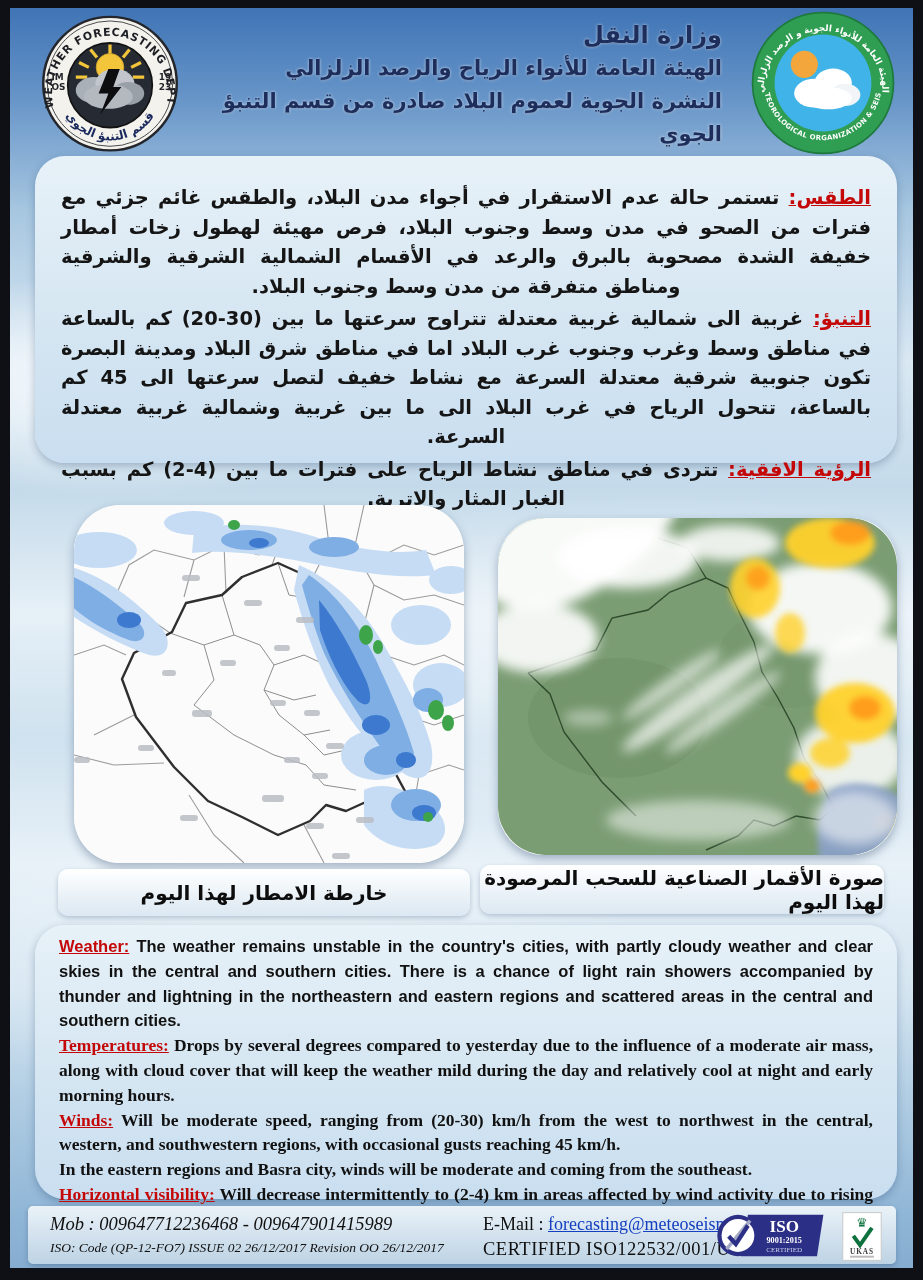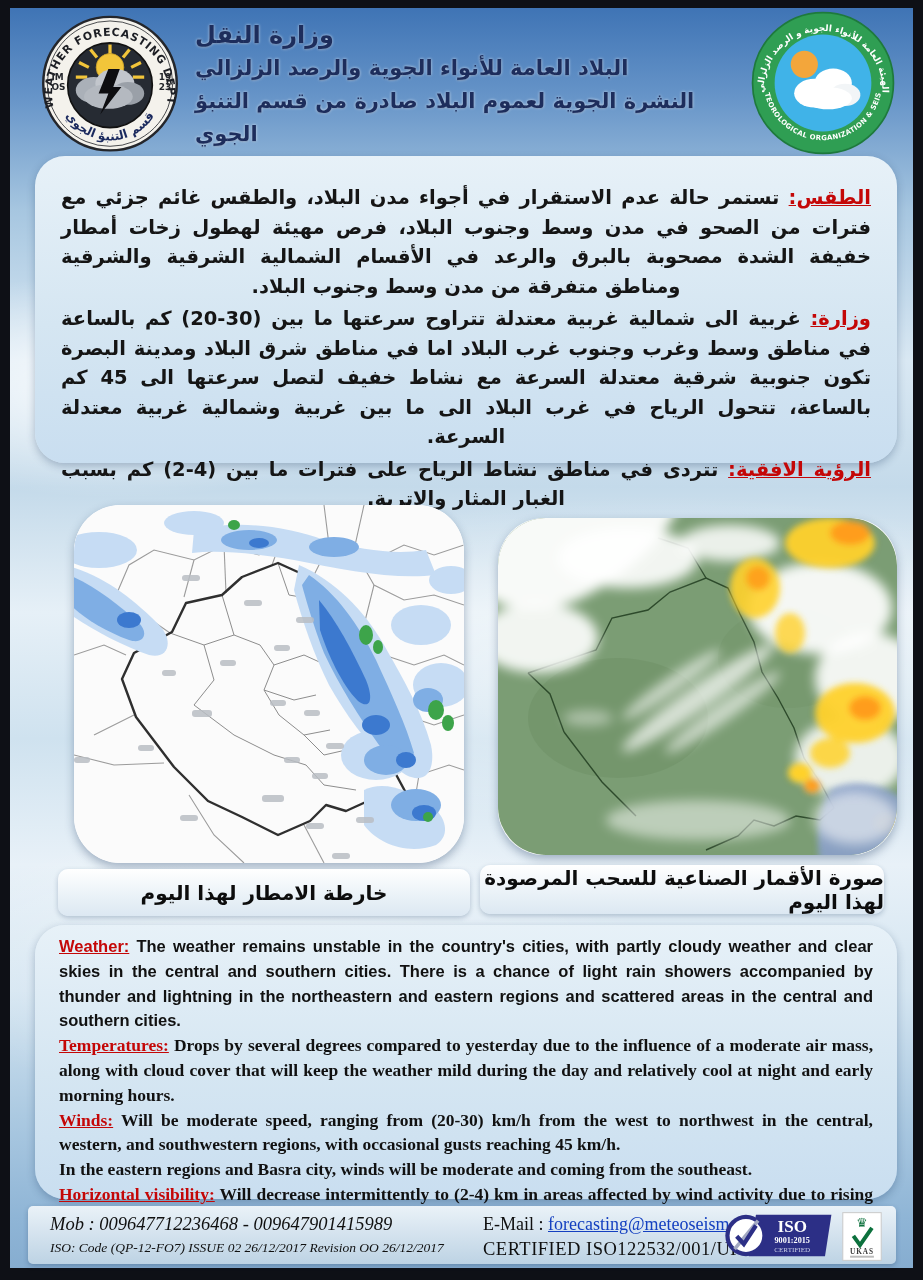--- a/index.html
+++ b/index.html
@@ -10,21 +10,21 @@
       radial-gradient(ellipse 420px 160px at 12% 30%, rgba(255,255,255,.85), rgba(255,255,255,0) 70%),
       radial-gradient(ellipse 700px 240px at 72% 52%, rgba(255,255,255,.55), rgba(255,255,255,0) 70%),
       radial-gradient(ellipse 520px 200px at 30% 76%, rgba(255,255,255,.45), rgba(255,255,255,0) 72%),
       linear-gradient(180deg,#3f74b5 0%,#6694c8 7%,#a6c6e0 16%,#d9e8f3 28%,#c4daea 38%,#e6f0f7 48%,#cfe2ef 58%,#e8f1f8 68%,#d4e5f1 78%,#abc9e1 88%,#8fb5d6 96%,#86add0 100%);
   }
   
   .logo{position:absolute;}
   .logo-left{left:22px;top:4px;width:156px;height:140px;}
   .logo-right{right:8px;top:2px;width:164px;height:146px;}
   .logo svg{width:100%;height:100%;}
-  .title-block{position:absolute;left:185px;right:191px;top:10px;text-align:left;
+  .title-block{position:absolute;left:185px;right:191px;top:10px;text-align:right;
     color:#1d2d5c;font-weight:bold;direction:rtl;
     text-shadow:0 0 3px rgba(255,255,255,.75),0 1px 1px rgba(20,40,80,.25);}
   .title-line1{font-size:24px;line-height:34px;}
   .title-line2,.title-line3{font-size:21px;line-height:33px;}
   .title-line4{font-size:23px;line-height:36px;}
   
   .panel{position:absolute;background:linear-gradient(180deg,#e7f1f8 0%,#d5e6f2 55%,#c9def0 100%);
     border-radius:30px;box-shadow:0 3px 8px rgba(25,55,95,.3);}
   .arabic-box{left:25px;top:148px;width:862px;height:307px;direction:rtl;
     padding:27px 26px;box-sizing:border-box;
@@ -56,21 +56,21 @@
     border-radius:5px;box-shadow:0 2px 5px rgba(25,55,95,.3);
     font-family:"Liberation Serif",serif;color:#101010;}
   .f-left{position:absolute;left:22px;top:5px;font-style:italic;}
   .f-mob{font-size:18.5px;line-height:26px;}
   .f-iso{font-size:13.5px;line-height:22px;}
   .f-right{position:absolute;left:455px;top:5px;}
   .f-email{font-size:18px;line-height:26px;}
   .f-email a{color:#1440c0;text-decoration:underline;cursor:pointer;}
   .f-cert{font-size:18.5px;line-height:24px;letter-spacing:.5px;}
   .badge{position:absolute;top:6px;}
-  .badge-iso{right:64px;width:108px;height:47px;}
+  .badge-iso{right:72px;width:108px;height:47px;}
   .badge-ukas{right:14px;width:40px;height:49px;}
   .badge svg{width:100%;height:100%;display:block;}
 </style>
 </head>
 <body>
 
 <div class="page">
   <div class="sky">
 
     <div class="logo logo-left">
@@ -112,21 +112,21 @@
 
         <polygon points="84,70 98,70 90,92 100,92 74,126 84,100 72,100" fill="#0d0d10"></polygon>
         <text font-size="15" font-weight="bold" fill="#1b2a5e">
           <textPath href="#wfArcBot" startOffset="50%" text-anchor="middle">قسم التنبؤ الجوي</textPath>
         </text>
       </svg>
     </div>
 
     <div class="title-block">
       <div class="title-line1">وزارة النقل</div>
-      <div class="title-line2">البلاد العامة للأنواء الجوية والرصد الزلزالي</div>
+      <div class="title-line2">الهيئة العامة للأنواء الرياح والرصد الزلزالي</div>
       <div class="title-line3">النشرة الجوية لعموم البلاد صادرة من قسم التنبؤ الجوي</div>
       <div class="title-line4">ليوم الخميس 2025-3-20</div>
     </div>
 
     <div class="logo logo-right">
       <svg viewBox="0 0 172 172">
         <circle cx="86" cy="86" r="83" fill="#2f9e53" stroke="#1e7a3c" stroke-width="2"></circle>
         <circle cx="86" cy="86" r="57" fill="#40b3e8"></circle>
         <defs>
           <path id="imArcTop" d="M 20,118 A 70,70 0 1 1 152,118"></path>
@@ -145,21 +145,21 @@
           <ellipse cx="92" cy="104" rx="28" ry="13" fill="#ffffff"></ellipse>
         </g>
         <text font-size="8.2" font-weight="bold" fill="#ffffff" letter-spacing=".4">
           <textPath href="#imArcBot" startOffset="50%" text-anchor="middle">IRAQ METEOROLOGICAL ORGANIZATION &amp; SEISMOLOGY</textPath>
         </text>
       </svg>
     </div>
 
     <section class="panel arabic-box" dir="rtl">
       <p><span class="sec-head">الطقس:</span> <span>تستمر حالة عدم الاستقرار في أجواء مدن البلاد، والطقس غائم جزئي مع فترات من الصحو في مدن وسط وجنوب البلاد، فرص مهيئة لهطول زخات أمطار خفيفة الشدة مصحوبة بالبرق والرعد في الأقسام الشمالية الشرقية والشرقية ومناطق متفرقة من مدن وسط وجنوب البلاد.</span></p>
-      <p><span class="sec-head">وزارة:</span> <span>غربية الى شمالية غربية معتدلة تتراوح سرعتها ما بين (30-20) كم بالساعة في مناطق وسط وغرب وجنوب غرب البلاد اما في مناطق شرق البلاد ومدينة البصرة تكون جنوبية شرقية معتدلة السرعة مع نشاط خفيف لتصل سرعتها الى 45 كم بالساعة، تتحول الرياح في غرب البلاد الى ما بين غربية وشمالية غربية معتدلة السرعة.</span></p>
+      <p><span class="sec-head">التنبؤ:</span> <span>غربية الى شمالية غربية معتدلة تتراوح سرعتها ما بين (30-20) كم بالساعة في مناطق وسط وغرب وجنوب غرب البلاد اما في مناطق شرق البلاد ومدينة البصرة تكون جنوبية شرقية معتدلة السرعة مع نشاط خفيف لتصل سرعتها الى 45 كم بالساعة، تتحول الرياح في غرب البلاد الى ما بين غربية وشمالية غربية معتدلة السرعة.</span></p>
       <p><span class="sec-head">الرؤية الافقية:</span> <span>تتردى في مناطق نشاط الرياح على فترات ما بين (4-2) كم بسبب الغبار المثار والاتربة.</span></p>
     </section>
 
     <figure class="map-fig map-rain" style="margin:0">
       <svg viewBox="0 0 390 358">
         <defs>
             <clipPath id="rmclip">
               <rect width="390" height="358" rx="46"></rect>
             </clipPath>
           </defs>

